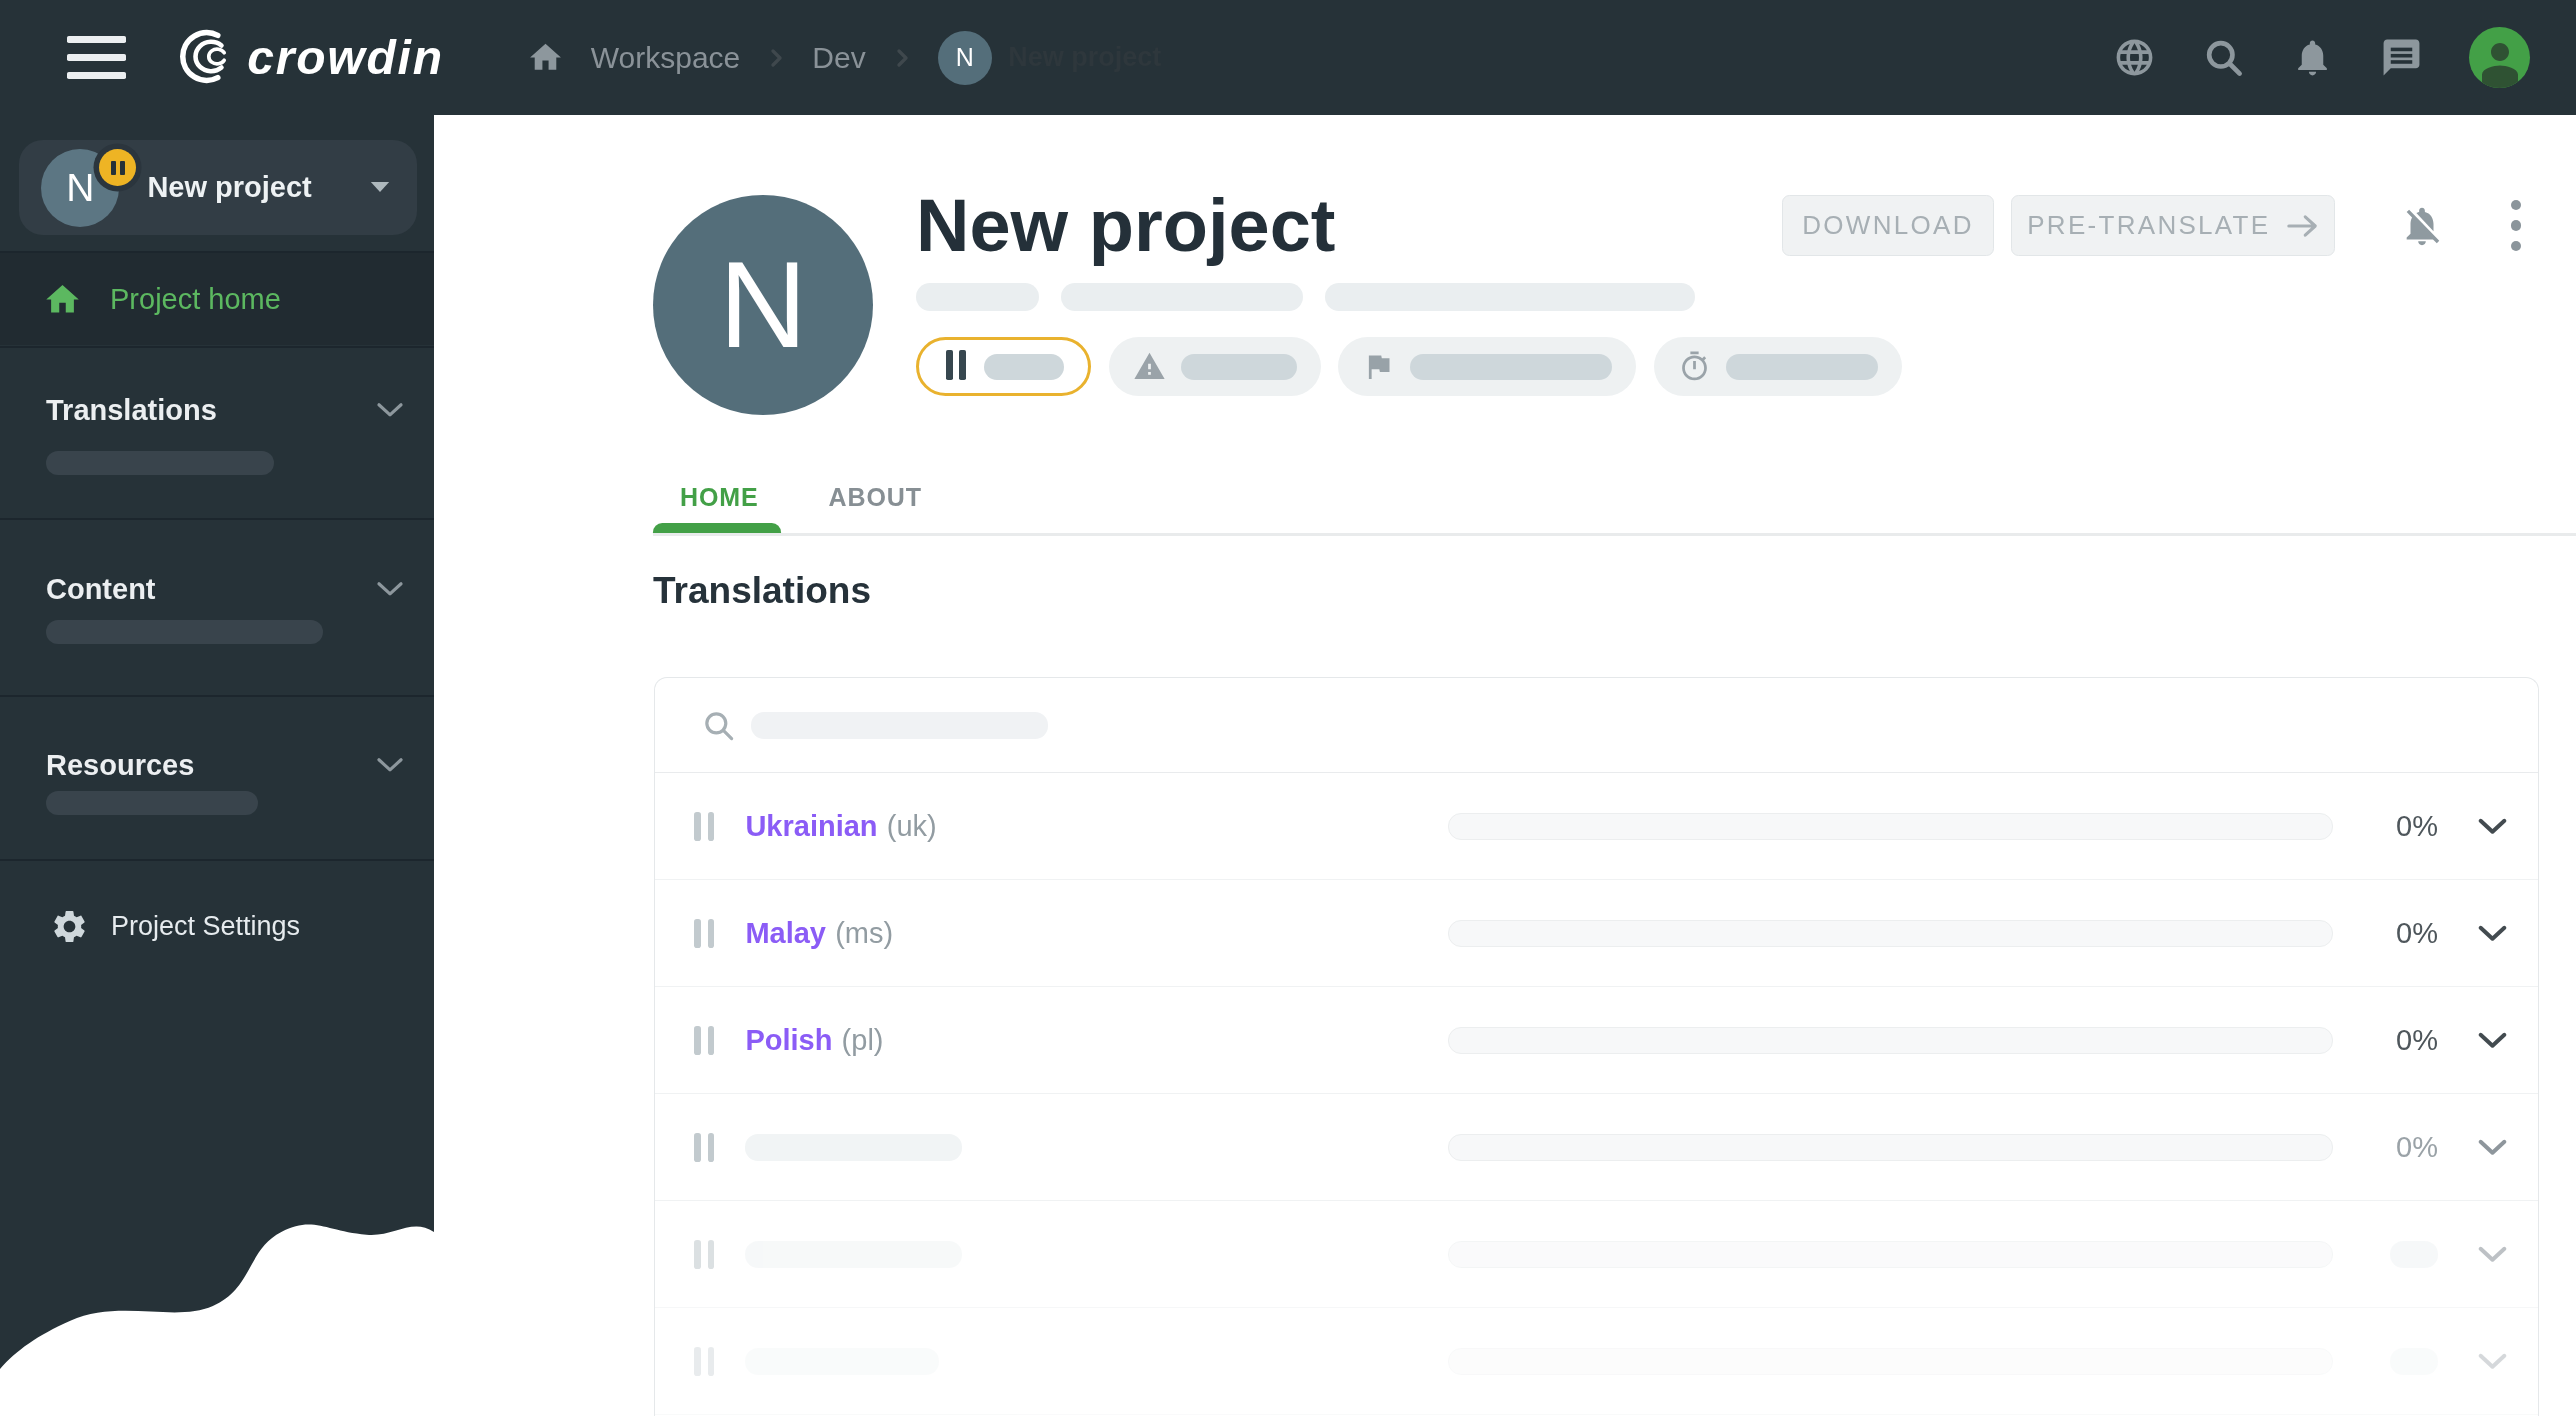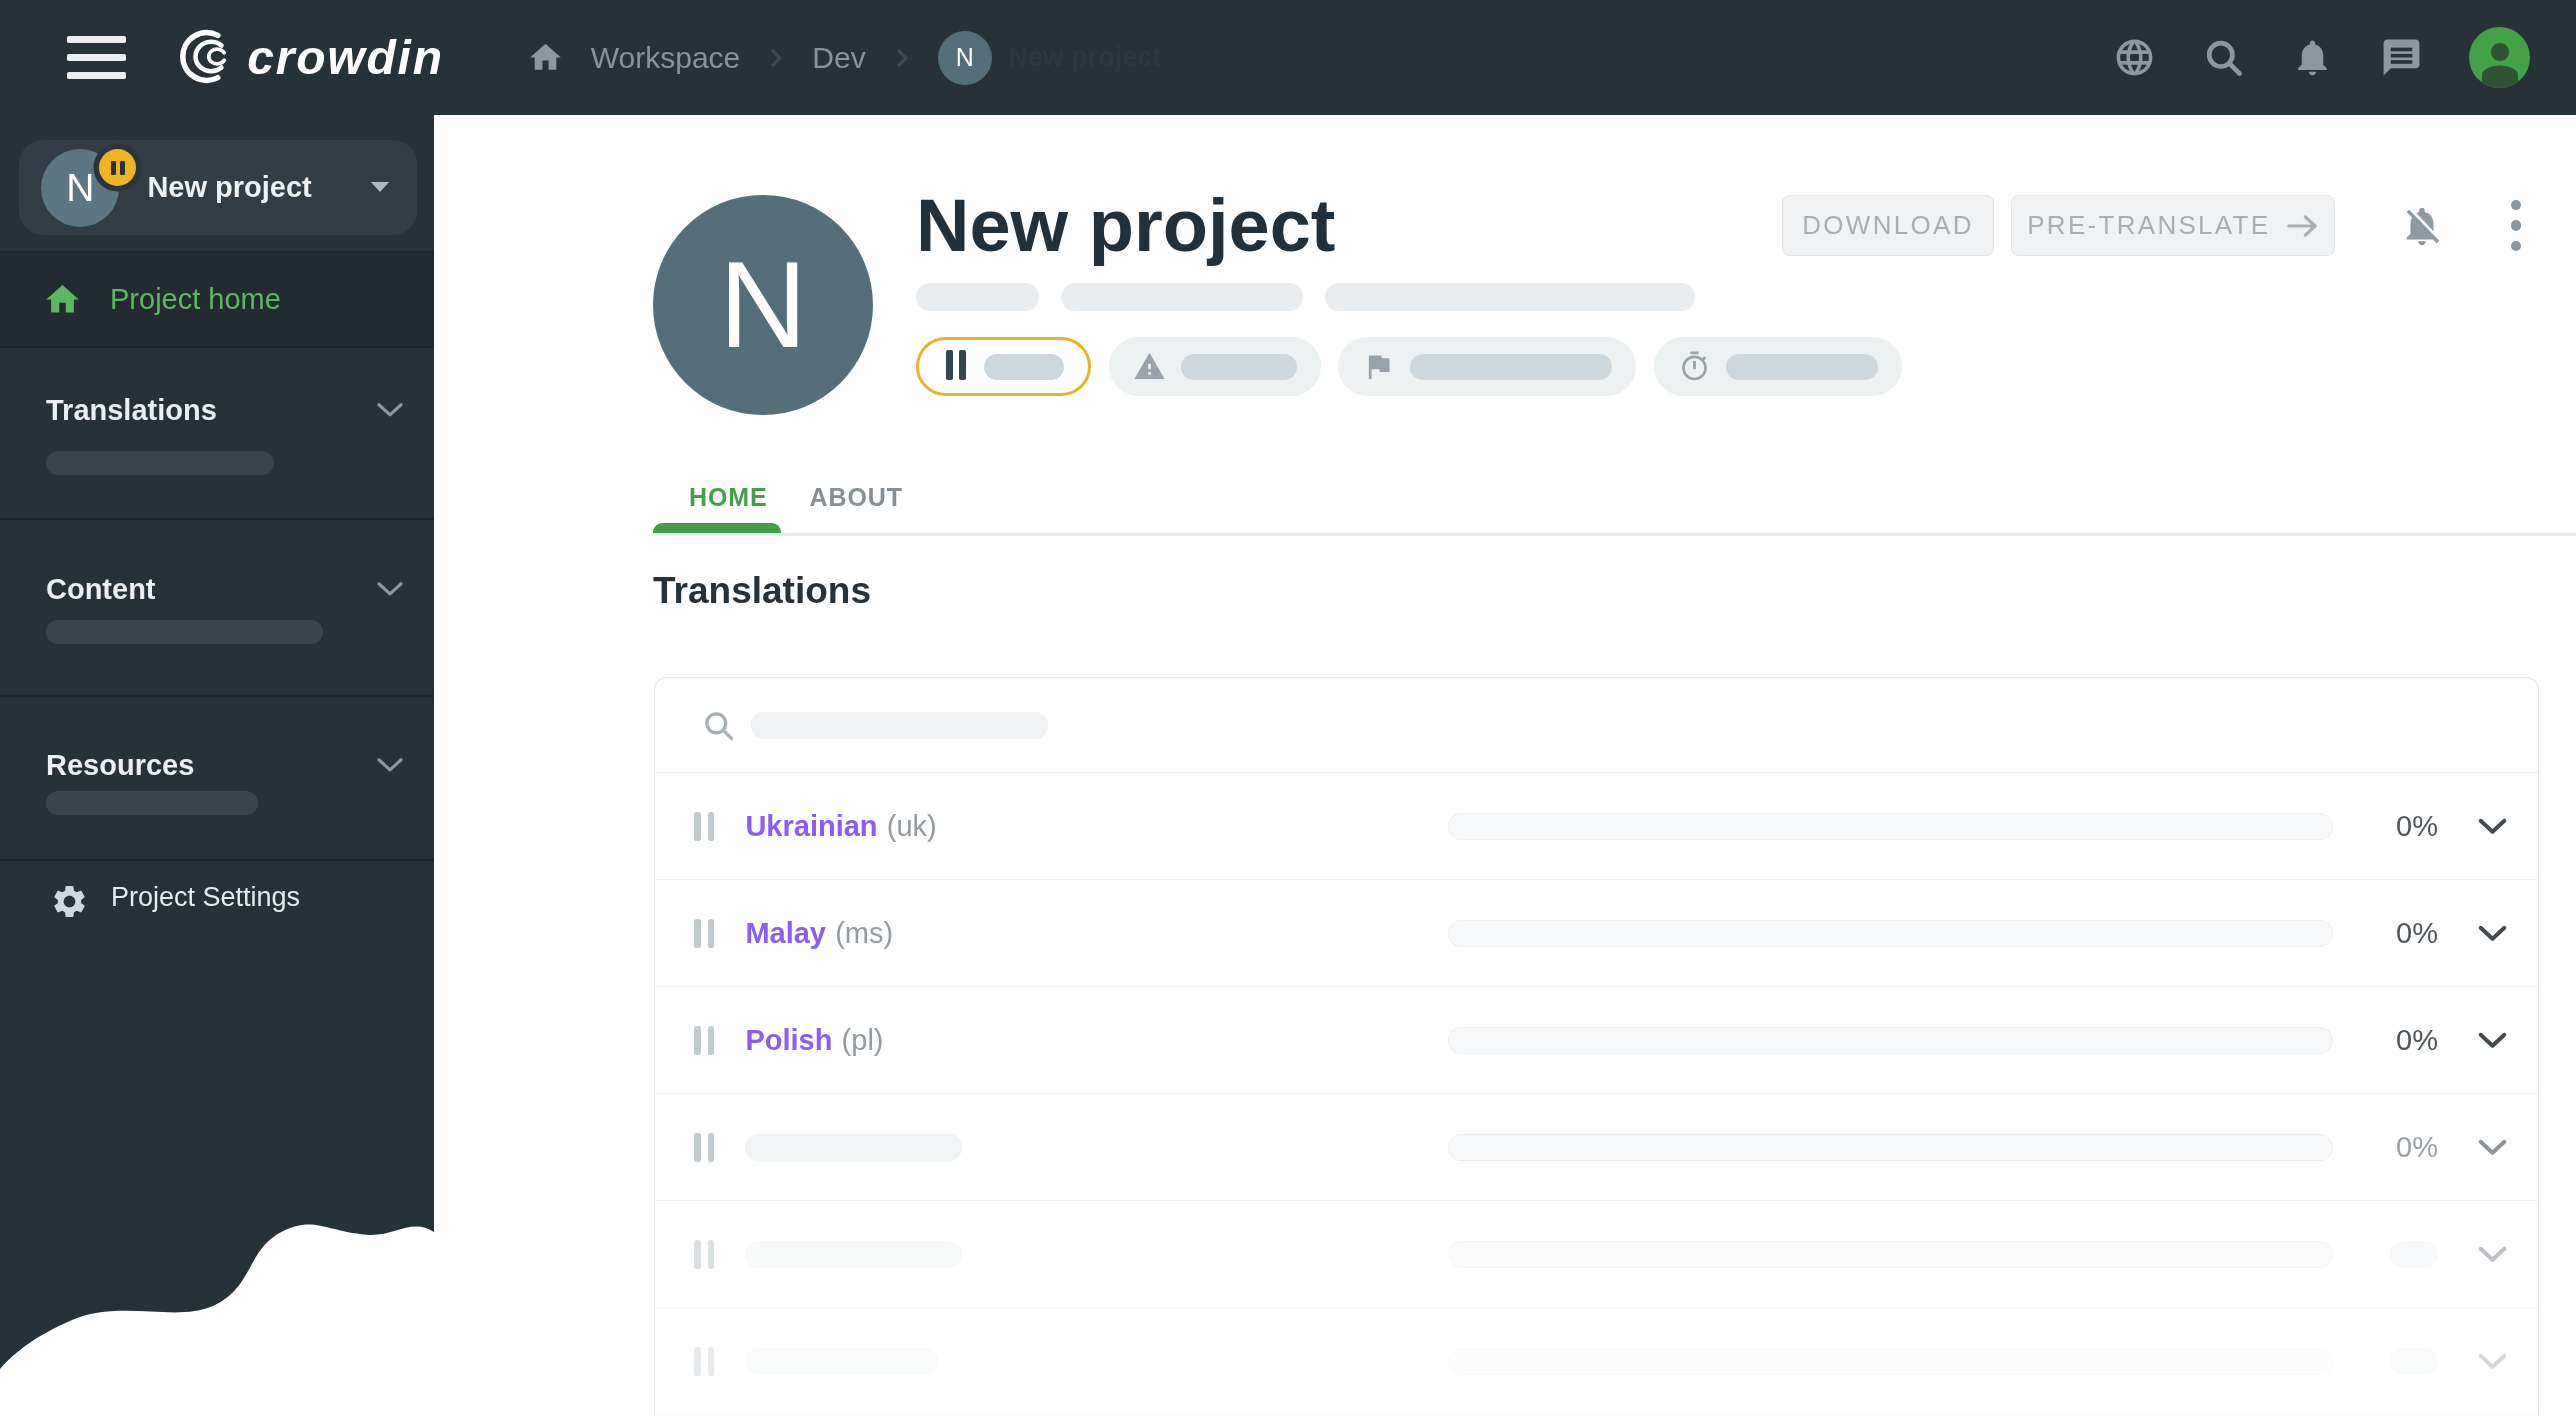--- a/index.html
+++ b/index.html
@@ -29,21 +29,21 @@
   .switcher-badge { position:absolute; right:-15px; top:-13px; width:37px; height:37px; border-radius:50%; background:#eeb424; box-shadow:0 0 0 5.5px #2b353d; display:flex; align-items:center; justify-content:center; }
   .switcher-badge i { display:block; width:4.6px; height:14px; background:#263238; border-radius:0.9px; margin:0 2.3px; }
   .switcher-label { margin-left:28px; font-size:29px; font-weight:600; color:#eef2f4; }
   .switcher-caret { margin-left:auto; margin-right:26px; }
   .sb-div { position:absolute; left:0; width:434px; height:1.8px; background:#1c262d; }
   .sb-row-home { position:absolute; left:0; top:138px; width:434px; height:92px; background:rgba(0,0,0,.12); display:flex; align-items:center; cursor:pointer; }
   .sb-row-home .lbl { margin-left:26px; color:#5cb860; font-size:29px; }
   .sb-section-head { position:absolute; left:46px; right:30px; height:43px; display:flex; align-items:center; justify-content:space-between; cursor:pointer; }
   .sb-section-head .lbl { color:#eceff1; font-size:29px; font-weight:700; }
   .sb-skel { position:absolute; left:46px; height:24px; border-radius:12px; background:#39444c; }
-  .sb-settings { position:absolute; left:0; top:767px; width:434px; height:89px; display:flex; cursor:pointer; }
+  .sb-settings { position:absolute; left:0; top:767px; width:434px; height:89px; display:flex; align-items:center; cursor:pointer; }
   .sb-settings .lbl { margin-left:22px; color:#e6ebee; font-size:27px; }
   .sb-wave { position:absolute; left:0; bottom:0; width:434px; height:270px; }
 
   
   .main { position:absolute; left:434px; top:115px; width:2142px; height:1302px; background:#fff; }
   .proj-avatar { position:absolute; left:219px; top:80px; width:220px; height:220px; border-radius:50%; background:#546e7a; color:#fff; font-size:122px; font-weight:400; display:flex; align-items:center; justify-content:center; }
   .proj-title { position:absolute; left:482px; top:74px; font-size:74px; font-weight:700; color:#243039; line-height:1; }
   .skel { background:#eaeef0; border-radius:14px; }
   .title-skels { position:absolute; left:482px; top:168px; display:flex; gap:22px; }
   .title-skels .skel { height:28px; }
@@ -55,21 +55,21 @@
 
   .hdr-actions { position:absolute; left:1348px; top:80px; display:flex; align-items:center; }
   .btn { height:61px; border-radius:7.4px; background:#f0f2f3; border:1.8px solid #e2e6e8; color:#a7afb4; font-size:26px; letter-spacing:2.3px; font-family:inherit; display:flex; align-items:center; justify-content:center; gap:16.6px; cursor:pointer; }
   .btn-download { width:212px; }
   .btn-pretranslate { width:324px; margin-left:16.6px; }
   .icon-btn { background:none; border:none; cursor:pointer; display:flex; align-items:center; justify-content:center; }
   .bell-off-btn { margin-left:61px; width:52px; height:52px; }
   .kebab-btn { margin-left:48px; width:41px; height:52px; flex-direction:column; gap:10.2px; }
   .kebab-btn i { width:10.2px; height:10.2px; border-radius:50%; background:#8b959b; }
 
-  .tabs { position:absolute; left:255px; top:368px; display:flex; gap:42px; }
+  .tabs { position:absolute; left:246px; top:368px; display:flex; gap:70px; }
   .tab { font-size:25px; font-weight:700; letter-spacing:0.9px; cursor:pointer; }
   .tab--active { color:#43a047; }
   .tab--idle { color:#878f94; }
   .tab-underline { position:absolute; left:219px; top:408px; width:128px; height:12px; background:#43a047; border-radius:9.2px 9.2px 0 0; }
   .tab-rule { position:absolute; left:219px; top:418px; right:0; height:2.8px; background:#e9ebec; }
 
   .section-title { position:absolute; left:219px; top:455px; font-size:37px; font-weight:700; color:#26323a; }
 
   .card { position:absolute; left:220px; top:562px; right:37px; height:758px; border:1.8px solid #e5e8ea; border-bottom:none; border-radius:13px 13px 0 0; background:#fff; overflow:hidden; }
   .search-row { height:95px; display:flex; align-items:center; padding-left:46px; border-bottom:1.8px solid #e9ebed; cursor:text; }

